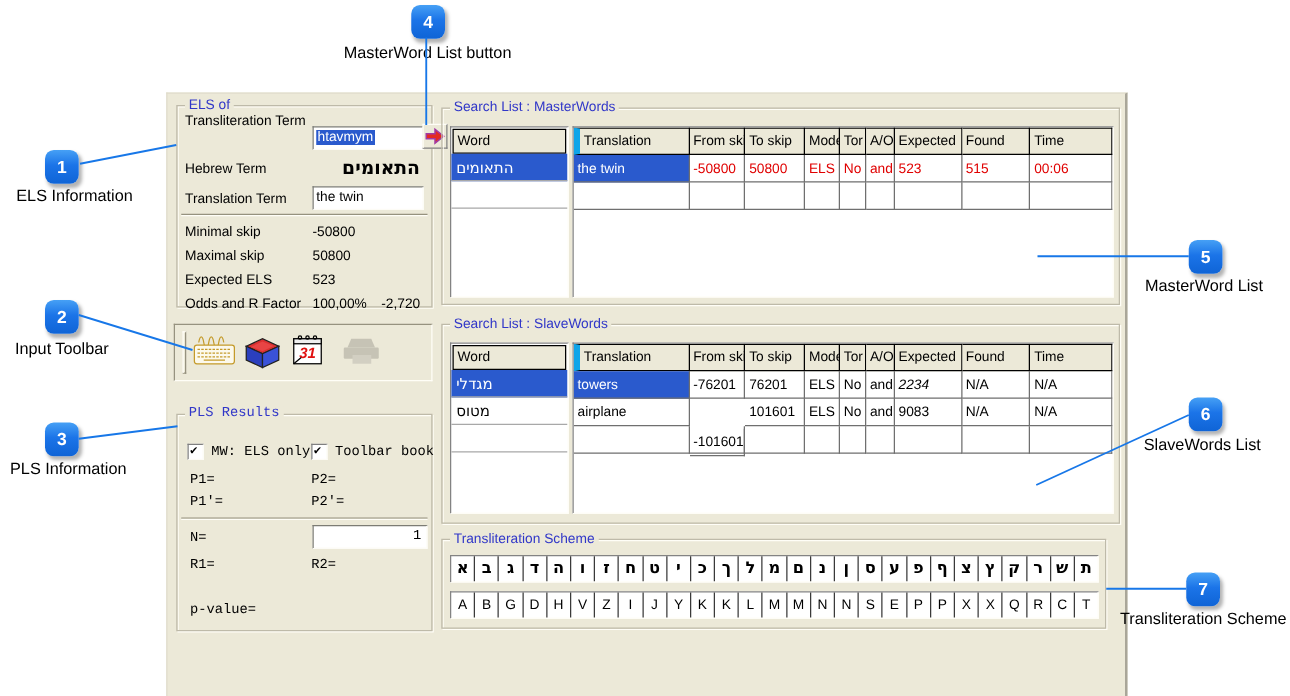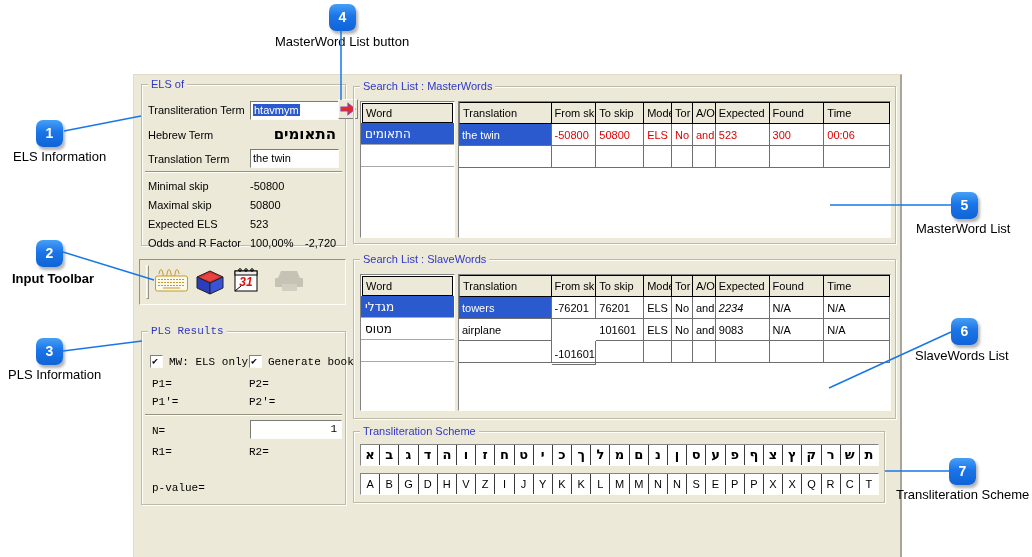--- a/index.html
+++ b/index.html
@@ -59,56 +59,56 @@
                padding:3px 0 0 3px; font-size:11px; }
   .wp-row { height:22px; padding:4px 4px 0 4px; font-family:"DejaVu Sans",sans-serif; font-size:12px;
             border-bottom:1px solid #a8a8a8; }
   .wp-row.selected { background:#2A5ACD; color:#fff; }
   .table { position:absolute; left:104px; top:14px; width:433px; height:137px; background:#fff;
            border:1px solid; border-color:#838383 #fffef7 #fffef7 #838383; overflow:hidden; }
   .t-row { display:flex; height:22px; }
   .t-cell { height:22px; padding:5px 0 0 3px; font-size:11px; white-space:nowrap; overflow:hidden;
             border-right:1px solid #6f6f6f; border-bottom:1px solid #6f6f6f; }
   .t-row.header .t-cell { background:#ECE9D8; border:1px solid #000; border-left:none; padding-top:4px; }
-  .t-row.header .t-cell:first-child { border-left:1px solid #0ea5e9; }
+  .t-row.header .t-cell:first-child { border-left:5px solid #0ea5e9; }
   .t-row.red .t-cell { color:#E00000; }
   .t-cell.sel { background:#2A5ACD; color:#fff !important; }
 
   
   .strip { position:absolute; left:6px; width:519px; height:22px; background:#fff; display:flex;
            border:1px solid; border-color:#838383 #fffef7 #fffef7 #838383; }
   #strip-hebrew { top:12px; } #strip-latin { top:41px; }
   .letter { flex:1; text-align:center; font-size:11px; padding-top:4px;
             border-right:1px solid #3a3a3a; overflow:hidden; }
   .letter:last-child { border-right:none; }
   .letter.heb { font-family:"DejaVu Sans",sans-serif; font-weight:bold; font-size:13px; padding-top:2px; }
 
   
   .badge { position:absolute; width:27px; height:27px; border-radius:7px;
            background:linear-gradient(180deg,#46A0F5 0%,#1B74E8 45%,#0F64D6 100%);
            box-shadow:2px 3px 3px rgba(0,0,0,.3); color:#fff; text-align:center;
            font:bold 14px/27px "Liberation Sans",sans-serif; }
   .co-label { position:absolute; font-size:13px; color:#000; white-space:nowrap; }
   .co1  { left:36px;  top:120px; } .co1l { left:13px;  top:149px; }
-  .co2  { left:36px;  top:240px; } .co2l { left:12px;  top:271px;font-weight:bold; }
+  .co2  { left:36px;  top:240px; } .co2l { left:12px;  top:271px; }
   .co3  { left:36px;  top:338px; } .co3l { left:8px;   top:367px;text-align:right; }
   .co4  { left:329px; top:4px;   } .co4l { left:275px; top:34px;  }
   .co5  { left:951px; top:192px; } .co5l { left:916px; top:221px; }
   .co6  { left:951px; top:318px; } .co6l { left:915px; top:348px; }
   .co7  { left:949px; top:458px; } .co7l { left:896px; top:487px; }
   #lines { position:absolute; left:0; top:0; pointer-events:none; }
 </style>
 </head>
 <body>
 
 <div class="app">
 
   <div class="gb" id="els-gb">
     <span class="gb-title">ELS of</span>
-    <div class="lbl" style="left:6px;top:19px">Transliteration Term</div>
+    <div class="lbl" style="left:6px;top:6px">Transliteration Term</div>
     <div class="input" style="left:108px;top:16px;width:89px"><span class="seltxt">htavmym</span></div>
     <div class="lbl" style="left:6px;top:44px">Hebrew Term</div>
     <div class="val hebrew" style="right:9px;top:40px;font-weight:bold;font-size:15px">התאומים</div>
     <div class="lbl" style="left:6px;top:68px">Translation Term</div>
     <div class="input" style="left:108px;top:64px;width:89px">the twin</div>
     <div class="sep" style="top:86px"></div>
     <div class="lbl" style="left:6px;top:95px">Minimal skip</div>
     <div class="val" style="left:108px;top:95px">-50800</div>
     <div class="lbl" style="left:6px;top:114px">Maximal skip</div>
     <div class="val" style="left:108px;top:114px">50800</div>
@@ -169,21 +169,21 @@
 
   <div class="gb" id="pls-gb">
     <span class="gb-title">PLS Results</span>
     <div class="cb" style="left:8px;top:23px">
         <span class="tick">✔</span>
       </div>
     <div class="lbl" style="left:27px;top:24px">MW: ELS only</div>
     <div class="cb" style="left:107px;top:23px">
         <span class="tick">✔</span>
       </div>
-    <div class="lbl" style="left:126px;top:24px">Generate book</div>
+    <div class="lbl" style="left:126px;top:24px">Toolbar book</div>
     <div class="lbl" style="left:10px;top:46px">P1=</div>
     <div class="lbl" style="left:107px;top:46px">P2=</div>
     <div class="lbl" style="left:10px;top:64px">P1'=</div>
     <div class="lbl" style="left:107px;top:64px">P2'=</div>
     <div class="sep" style="top:82px"></div>
     <div class="lbl" style="left:10px;top:93px">N=</div>
     <div class="input num" style="left:108px;top:88px;width:92px">1</div>
     <div class="lbl" style="left:10px;top:114px">R1=</div>
     <div class="lbl" style="left:107px;top:114px">R2=</div>
     <div class="lbl" style="left:10px;top:150px">p-value=</div>
@@ -209,21 +209,21 @@
           <div class="t-cell" style="width: 66px;">Time</div>
         </div>
         <div class="t-row red">
           <div class="t-cell sel" style="width: 93px;">the twin</div>
           <div class="t-cell" style="width: 45px;">-50800</div>
           <div class="t-cell" style="width: 48px;">50800</div>
           <div class="t-cell" style="width: 28px;">ELS</div>
           <div class="t-cell" style="width: 21px;">No</div>
           <div class="t-cell" style="width: 23px;">and</div>
           <div class="t-cell" style="width: 54px;">523</div>
-          <div class="t-cell" style="width: 55px;">300</div>
+          <div class="t-cell" style="width: 55px;">515</div>
           <div class="t-cell" style="width: 66px;">00:06</div>
         </div>
         <div class="t-row">
           <div class="t-cell" style="width: 93px;"></div>
           <div class="t-cell" style="width: 45px;"></div>
           <div class="t-cell" style="width: 48px;"></div>
           <div class="t-cell" style="width: 28px;"></div>
           <div class="t-cell" style="width: 21px;"></div>
           <div class="t-cell" style="width: 23px;"></div>
           <div class="t-cell" style="width: 54px;"></div>

